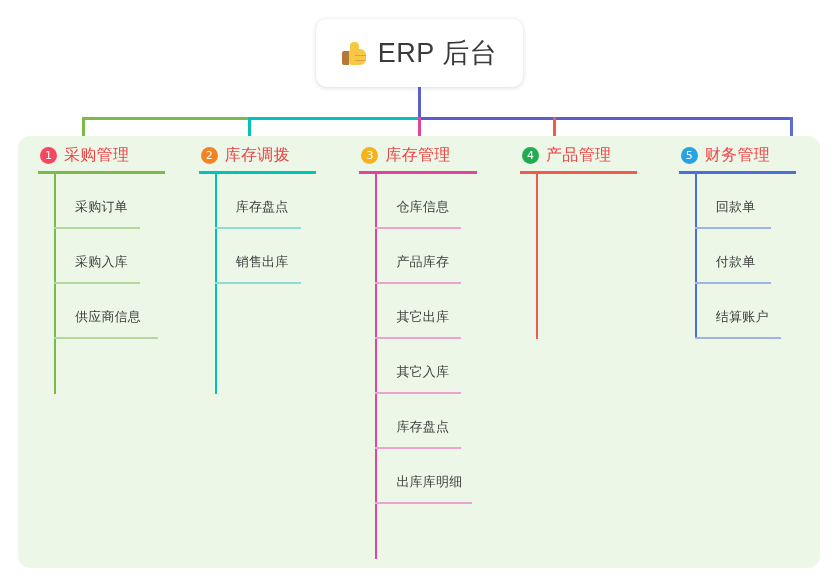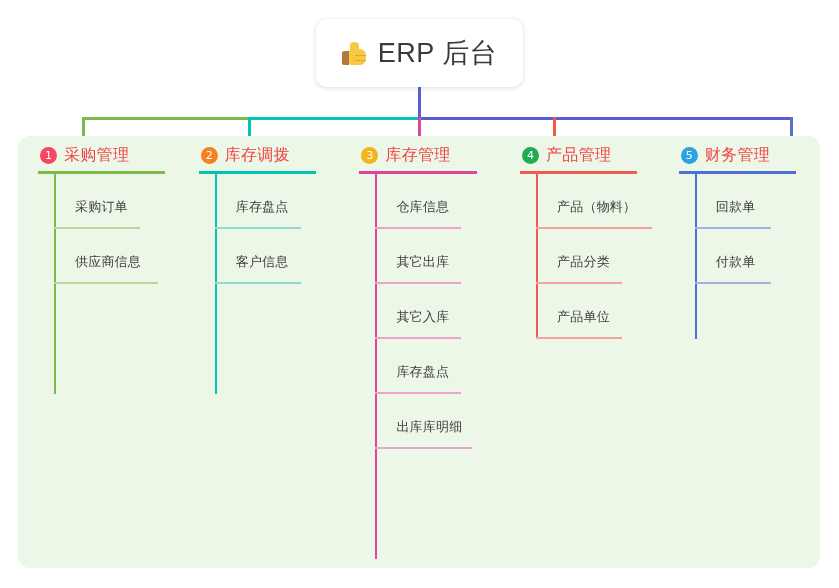--- a/index.html
+++ b/index.html
@@ -244,56 +244,64 @@
         <span class="col-title">采购管理</span>
         <div class="head-bar" style="width: 127px; background: rgb(124, 187, 74);"></div>
       </div>
       <div class="spine" style="background: rgb(124, 187, 74); height: 220px;"></div>
       <div class="items">
         <div class="item">
           <span class="item-label">采购订单</span>
           <div class="item-line" style="width: 86px; background: rgb(181, 217, 156);"></div>
         </div>
         <div class="item">
+          <span class="item-label">采购入库</span>
+          <div class="item-line" style="width: 86px; background: rgb(181, 217, 156);"></div>
+        </div>
+        <div class="item">
           <span class="item-label">供应商信息</span>
           <div class="item-line" style="width: 104px; background: rgb(181, 217, 156);"></div>
         </div>
       </div>
     </div>
     <div class="column col-1">
       <div class="col-head">
         <span class="badge" style="background: rgb(245, 130, 32);">2</span>
         <span class="col-title">库存调拨</span>
         <div class="head-bar" style="width: 117px; background: rgb(0, 196, 180);"></div>
       </div>
       <div class="spine" style="background: rgb(0, 196, 180); height: 220px;"></div>
       <div class="items">
         <div class="item">
           <span class="item-label">库存盘点</span>
           <div class="item-line" style="width: 86px; background: rgb(143, 220, 213);"></div>
         </div>
         <div class="item">
-          <span class="item-label">客户信息</span>
+          <span class="item-label">销售出库</span>
           <div class="item-line" style="width: 86px; background: rgb(143, 220, 213);"></div>
         </div>
       </div>
     </div>
     <div class="column col-2">
       <div class="col-head">
         <span class="badge" style="background: rgb(245, 179, 26);">3</span>
         <span class="col-title">库存管理</span>
         <div class="head-bar" style="width: 118px; background: rgb(224, 69, 155);"></div>
       </div>
       <div class="spine" style="background: rgb(224, 69, 155); height: 385px;"></div>
       <div class="items">
         <div class="item">
           <span class="item-label">仓库信息</span>
           <div class="item-line" style="width: 86px; background: rgb(237, 163, 206);"></div>
         </div>
         <div class="item">
+          <span class="item-label">产品库存</span>
+          <div class="item-line" style="width: 86px; background: rgb(237, 163, 206);"></div>
+        </div>
+        <div class="item">
           <span class="item-label">其它出库</span>
           <div class="item-line" style="width: 86px; background: rgb(237, 163, 206);"></div>
         </div>
         <div class="item">
           <span class="item-label">其它入库</span>
           <div class="item-line" style="width: 86px; background: rgb(237, 163, 206);"></div>
         </div>
         <div class="item">
           <span class="item-label">库存盘点</span>
           <div class="item-line" style="width: 86px; background: rgb(237, 163, 206);"></div>
@@ -304,46 +312,36 @@
         </div>
       </div>
     </div>
     <div class="column col-3">
       <div class="col-head">
         <span class="badge" style="background: rgb(34, 171, 82);">4</span>
         <span class="col-title">产品管理</span>
         <div class="head-bar" style="width: 117px; background: rgb(240, 90, 79);"></div>
       </div>
       <div class="spine" style="background: rgb(240, 90, 79); height: 165px;"></div>
-      <div class="items">
-        <div class="item">
-          <span class="item-label">产品（物料）</span>
-          <div class="item-line" style="width: 116px; background: rgb(245, 164, 157);"></div>
-        </div>
-        <div class="item">
-          <span class="item-label">产品分类</span>
-          <div class="item-line" style="width: 86px; background: rgb(245, 164, 157);"></div>
-        </div>
-        <div class="item">
-          <span class="item-label">产品单位</span>
-          <div class="item-line" style="width: 86px; background: rgb(245, 164, 157);"></div>
-        </div>
-      </div>
     </div>
     <div class="column col-4">
       <div class="col-head">
         <span class="badge" style="background: rgb(39, 163, 224);">5</span>
         <span class="col-title">财务管理</span>
         <div class="head-bar" style="width: 117px; background: rgb(75, 111, 214);"></div>
       </div>
       <div class="spine" style="background: rgb(75, 111, 214); height: 165px;"></div>
       <div class="items">
         <div class="item">
           <span class="item-label">回款单</span>
           <div class="item-line" style="width: 76px; background: rgb(158, 180, 232);"></div>
         </div>
         <div class="item">
           <span class="item-label">付款单</span>
           <div class="item-line" style="width: 76px; background: rgb(158, 180, 232);"></div>
         </div>
+        <div class="item">
+          <span class="item-label">结算账户</span>
+          <div class="item-line" style="width: 86px; background: rgb(158, 180, 232);"></div>
+        </div>
       </div>
     </div>
   </div>
 
 </body></html>

